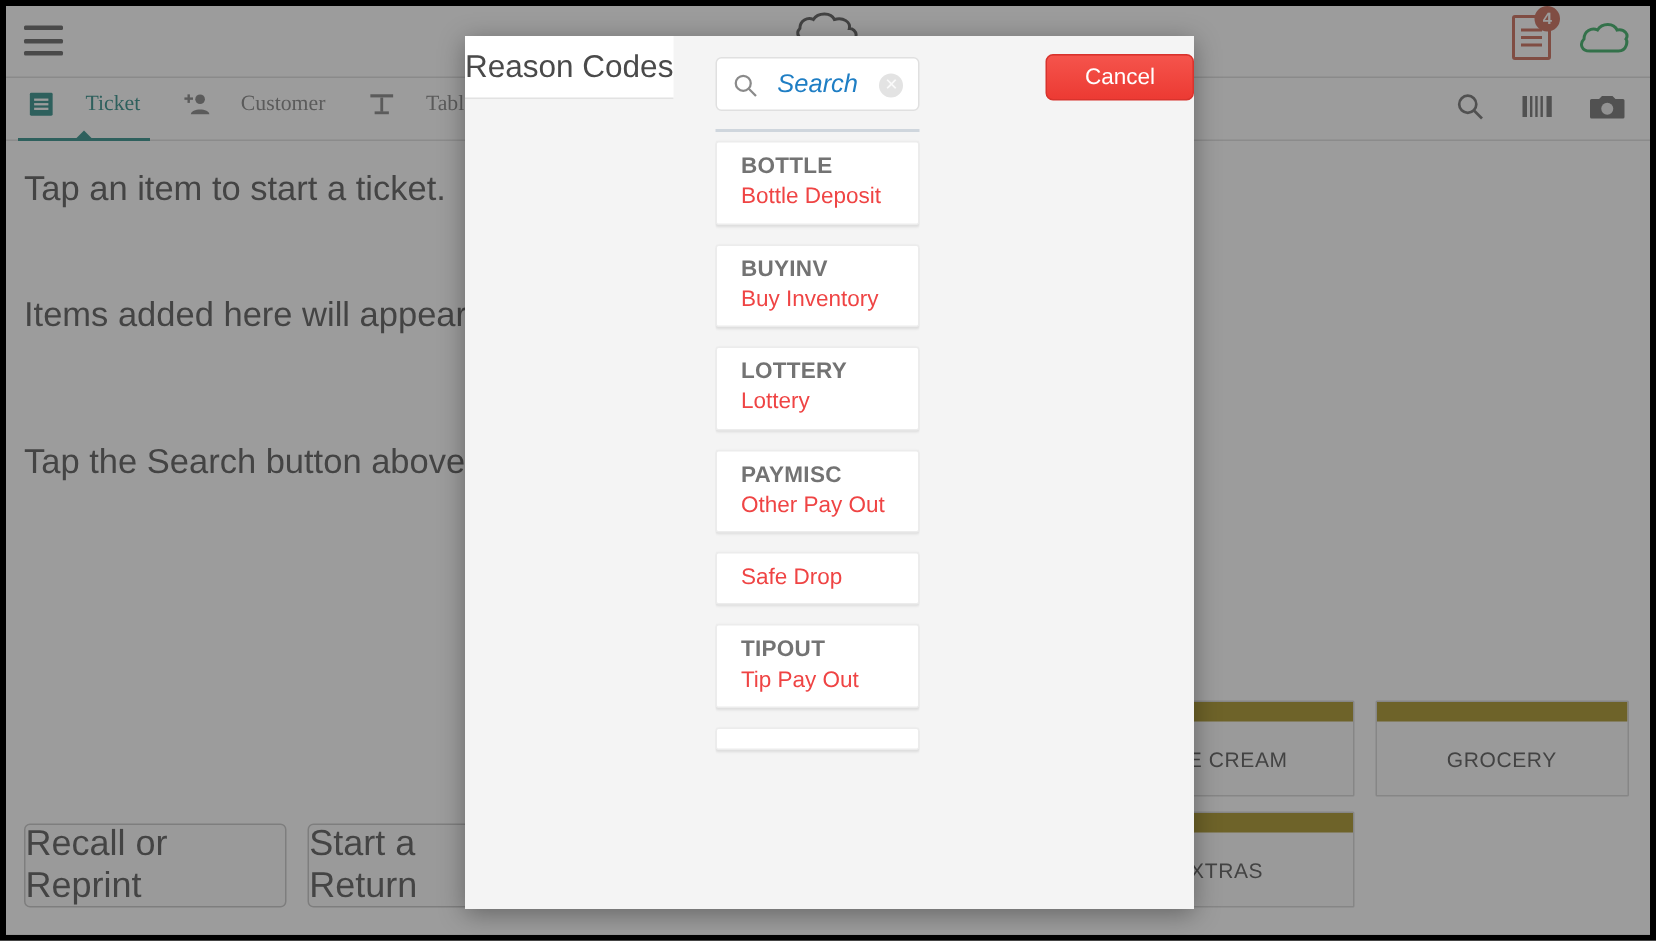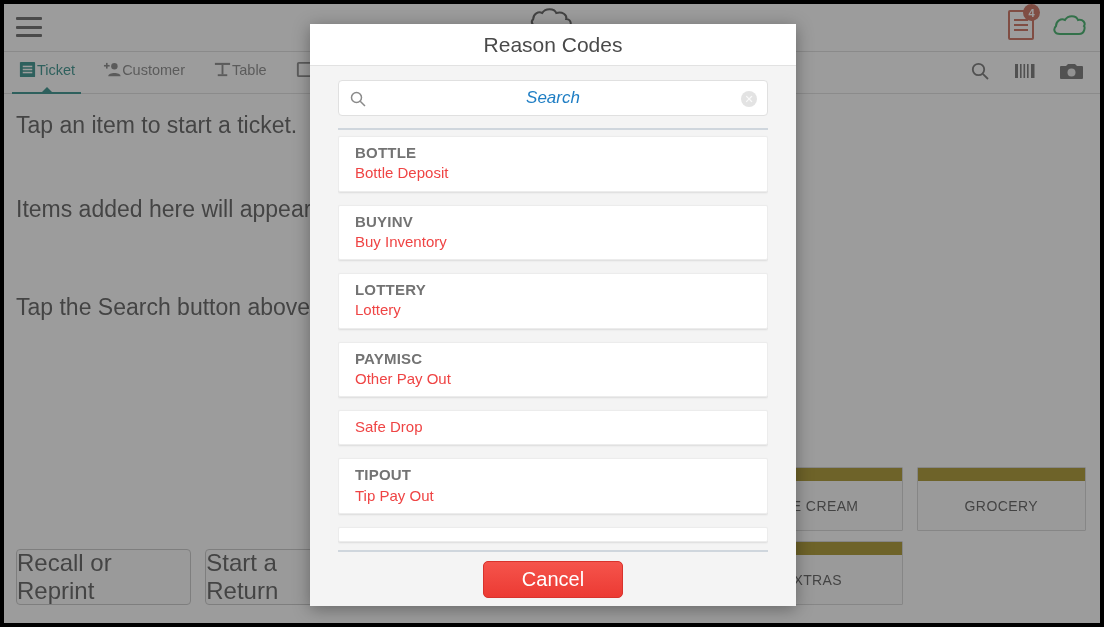--- a/index.html
+++ b/index.html
@@ -72,24 +72,25 @@
   .cloud-icon svg { display: block; }
 
   .tabbar {
     position: absolute; left: 0; top: 48px;
     width: 1096px; height: 42px;
     background: #ffffff;
     border-bottom: 1px solid #dadada;
     display: flex; align-items: center;
   }
   .tab {
-    display: flex; align-items: center; gap: 0;
+    display: flex; align-items: center; gap: 20px;
     height: 42px; padding: 0 14px 6px 14px;
     color: #707070; font-size: 14.5px;
     position: relative;
+    font-family: Liberation Serif, serif;
   }
   .tab:first-child { padding-left: 14px; }
   .tab.active { color: #0d7a73; }
   .tab.active .tab-underline {
     position: absolute; left: 8px; right: 8px; bottom: 0;
     height: 2px; background: #0d7a73;
   }
   .tab.active .tab-caret {
     position: absolute; left: 50%; bottom: 0; transform: translateX(-50%);
     width: 0; height: 0;
@@ -151,21 +152,21 @@
     pointer-events: none;
   }
 
   
   #modal {
     position: absolute;
     left: 306px; top: 20px;
     width: 486px; height: 582px;
     background: #f4f4f4;
     box-shadow: 0 3px 16px rgba(0,0,0,.35);
-    display: flex; flex-direction: column;
+    display: flex; flex-direction: row;
     overflow: hidden;
   }
   .modal-header {
     height: 42px; background: #ffffff;
     display: flex; align-items: center; justify-content: center;
     border-bottom: 1px solid #e2e2e2;
     flex: 0 0 auto;
   }
   .modal-title { font-size: 21px; color: #4a4a4a; }
 
@@ -238,22 +239,22 @@
     display: flex; align-items: center; justify-content: center;
     background: #f4f4f4;
   }
   .cancel-btn {
     background: #f0413b;
     background-image: linear-gradient(#f5544c, #ec3a33);
     color: #ffffff;
     border: 1px solid #d8332d;
     border-radius: 5px;
     font-family: "Liberation Sans", sans-serif;
-    font-size: 20px;
-    padding: 6px 38px;
+    font-size: 15px;
+    padding: 6px 25px;
     cursor: pointer;
   }
 </style>
 </head>
 <body>
 
 <div id="app">
 
   <div id="bg">
     <div id="bg-inner">

